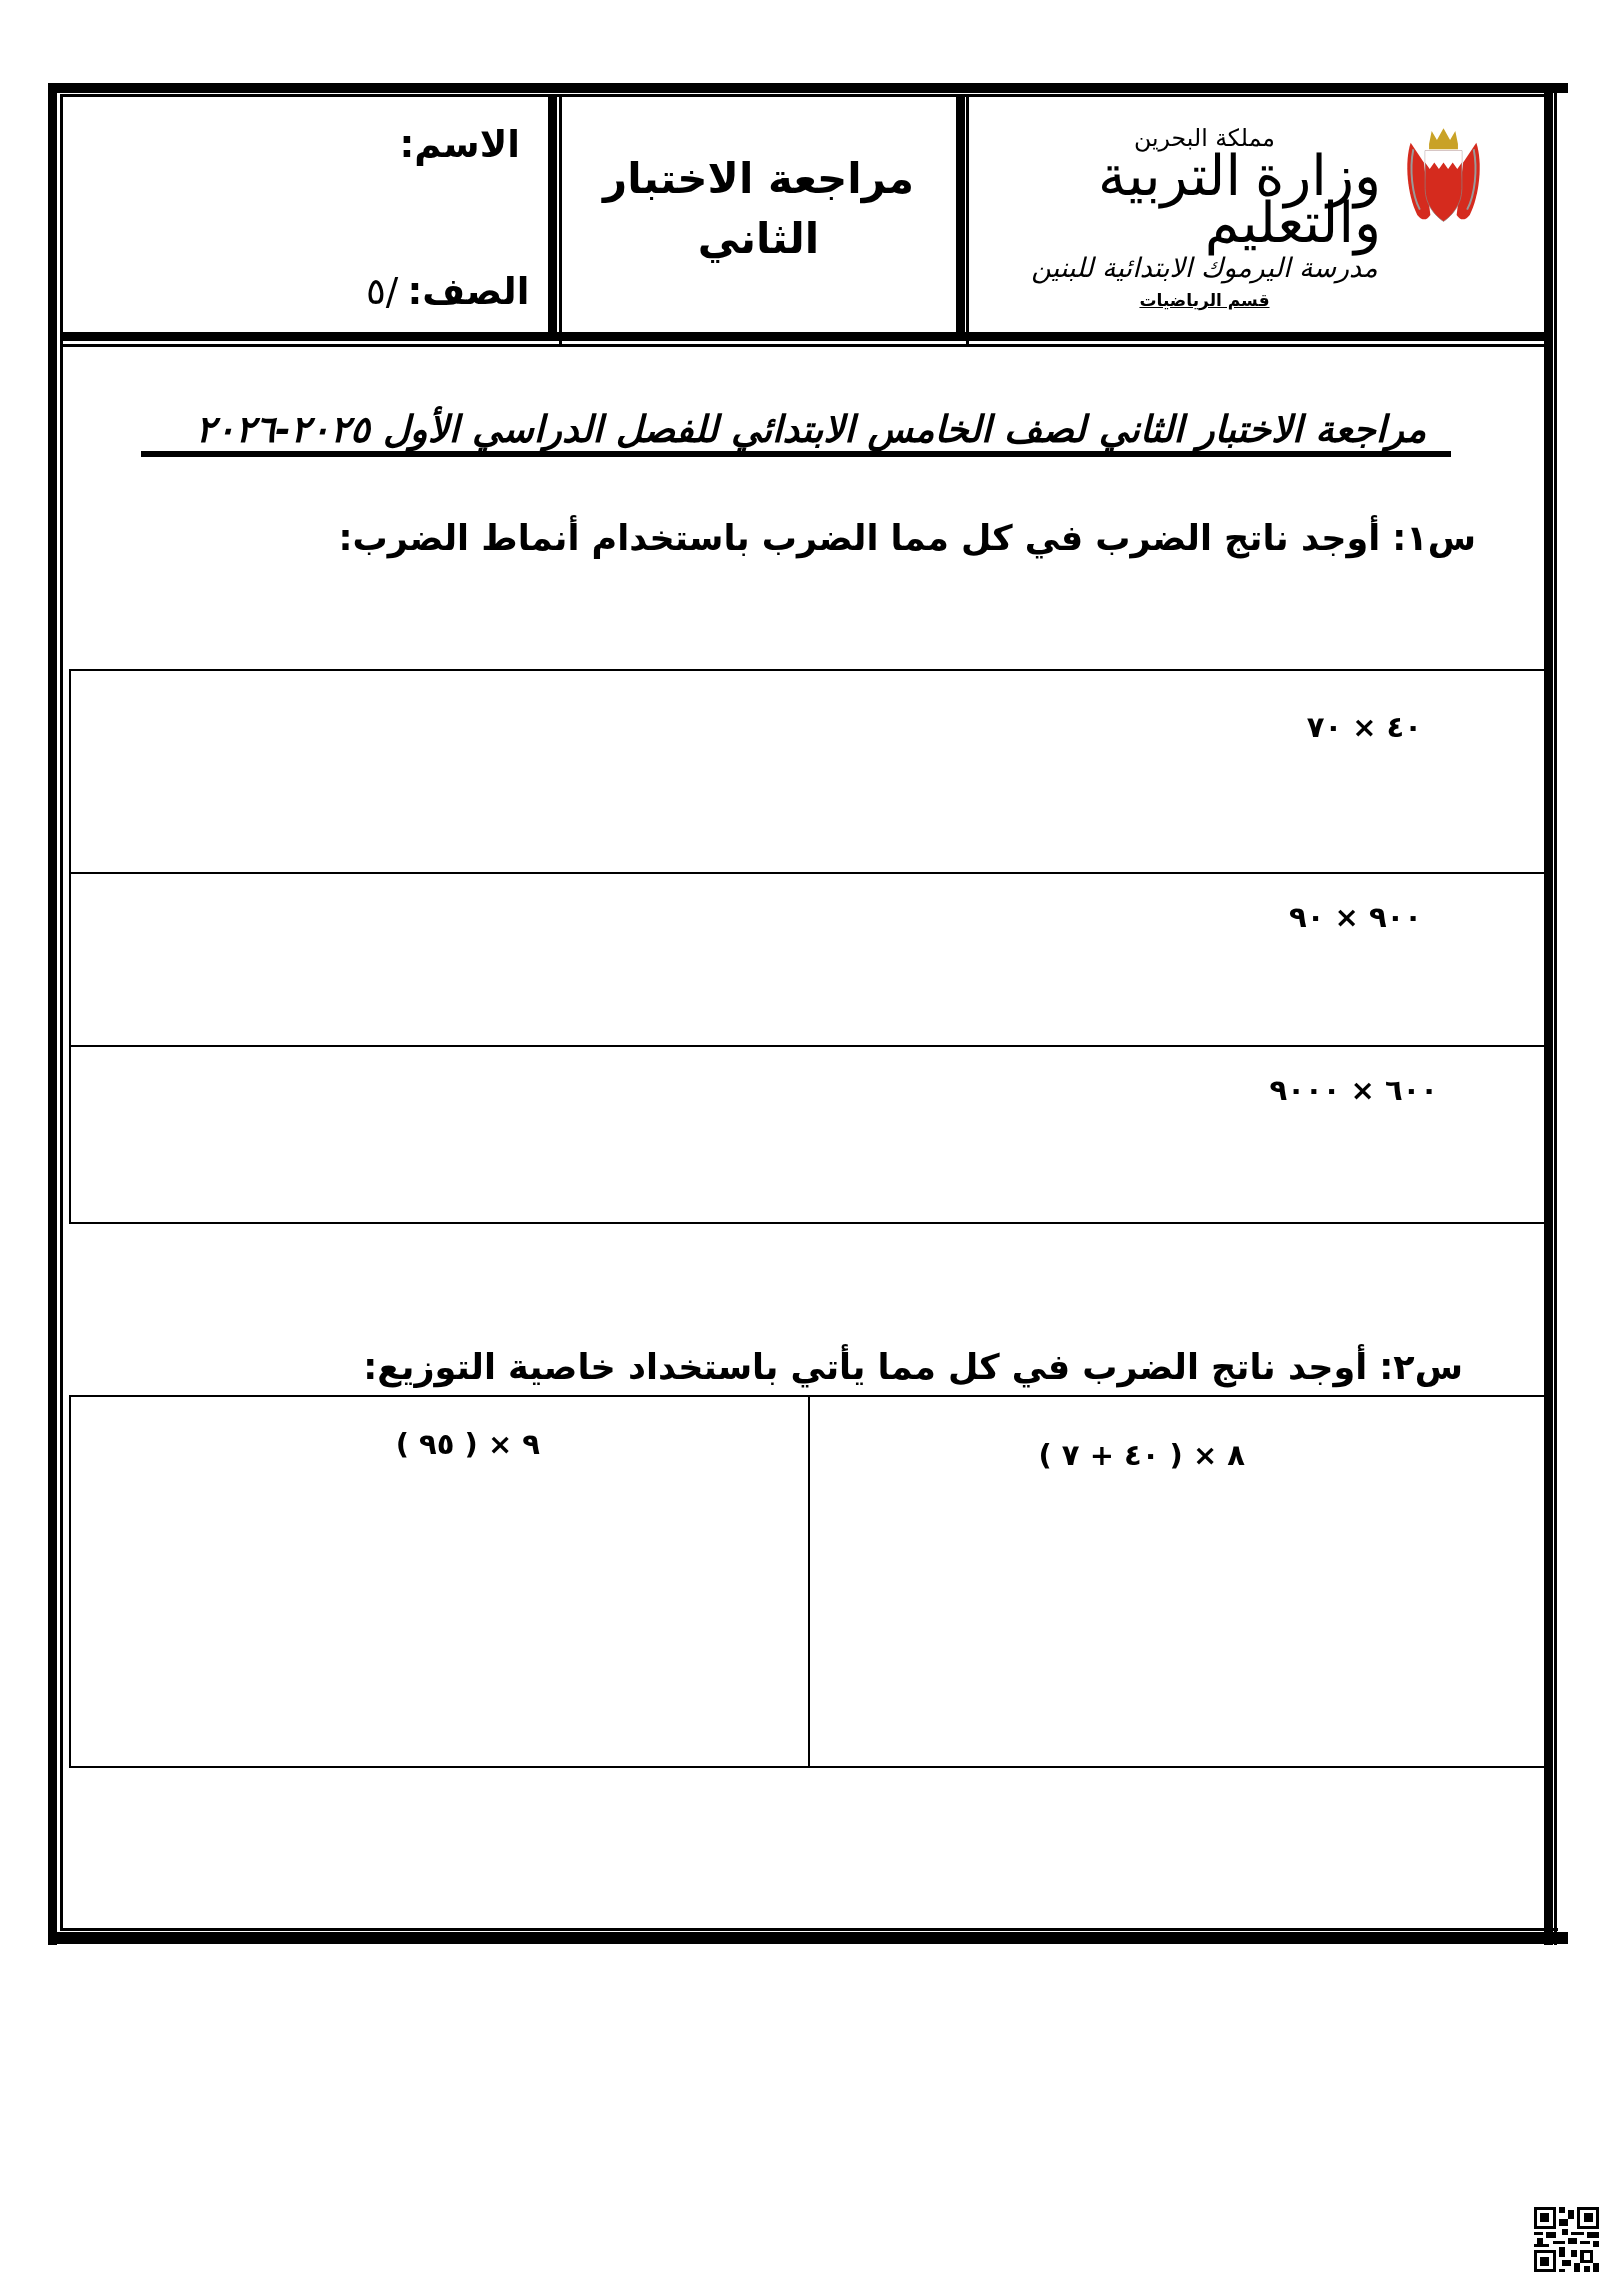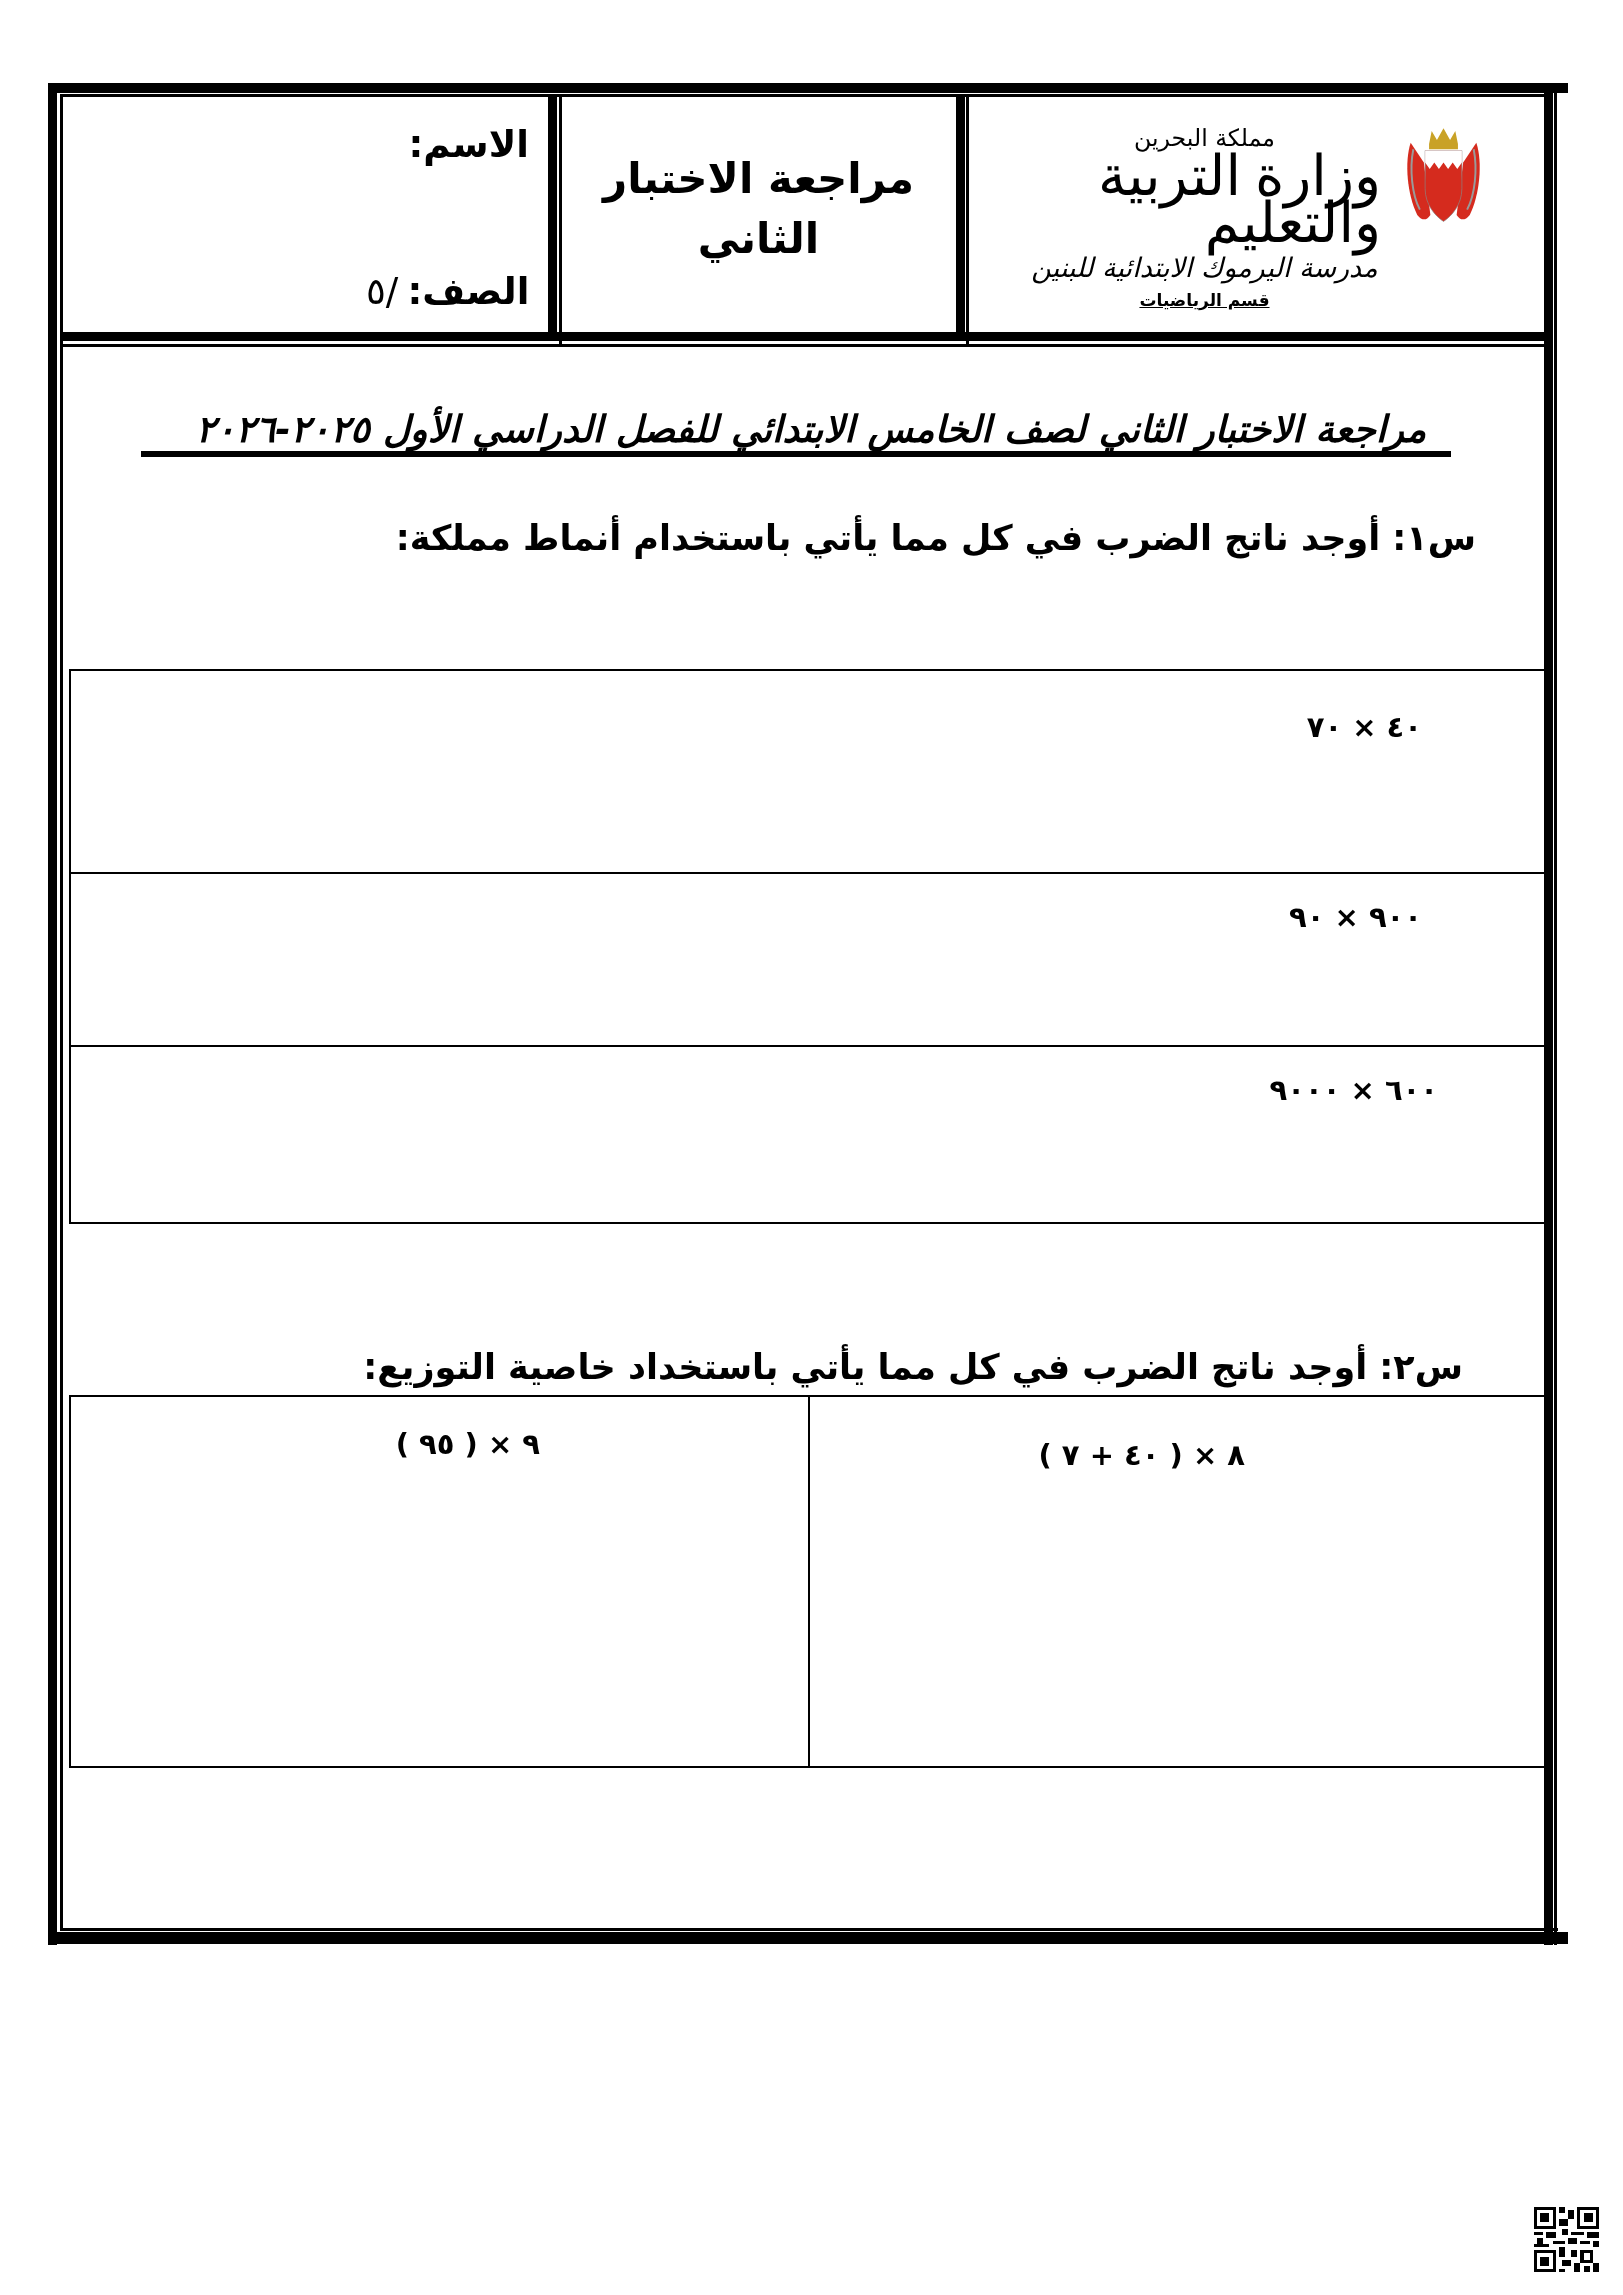--- a/index.html
+++ b/index.html
@@ -44,21 +44,21 @@
   <div class="blk" style="left:63px;top:332px;width:1481px;height:9.2px;"></div>
   <div class="blk" style="left:63px;top:344px;width:1481px;height:3.3px;"></div>
 
   <div class="blk" style="left:548px;top:94px;width:8.5px;height:239px;"></div>
   <div class="blk" style="left:559px;top:94px;width:2.6px;height:253px;"></div>
 
   <div class="blk" style="left:956px;top:94px;width:8.5px;height:239px;"></div>
   <div class="blk" style="left:966px;top:94px;width:2.6px;height:253px;"></div>
 
   <div class="abs" style="left:63px;top:97px;width:486px;height:236px;">
-    <div class="abs rtl hdr-label" style="right:20px;top:26px;">الاسم:</div>
+    <div class="abs rtl hdr-label" style="right:29px;top:26px;">الاسم:</div>
     <div class="abs" style="right:19.6px;top:173px;display:flex;flex-direction:row-reverse;align-items:baseline;gap:9.2px;">
       <span class="rtl hdr-label">الصف:</span>
       <span class="hdr-label" style="font-weight:normal;">٥/</span>
     </div>
   </div>
 
   <div class="abs" style="left:561px;top:97px;width:395px;height:236px;display:flex;flex-direction:column;align-items:center;justify-content:center;padding-bottom:13px;">
     <div class="rtl hdr-title">مراجعة الاختبار</div>
     <div class="rtl hdr-title">الثاني</div>
   </div>
@@ -88,21 +88,21 @@
     </div>
   </div>
 </div>
 
 <div class="abs" style="left:137px;top:404px;width:1348px;height:59px;">
   <div class="rtl doc-title" style="line-height:52px;">مراجعة الاختبار الثاني لصف الخامس الابتدائي للفصل الدراسي الأول ٢٠٢٥-٢٠٢٦</div>
   <div class="blk" style="left:3.9px;top:450px;top:47px;width:1310px;height:5.9px;"></div>
 </div>
 
 <div>
-  <div class="abs rtl q-head" style="right:147px;top:518px;">س١: أوجد ناتج الضرب في كل مما يأتي باستخدام أنماط مملكة:</div>
+  <div class="abs rtl q-head" style="right:147px;top:518px;">س١: أوجد ناتج الضرب في كل مما الضرب باستخدام أنماط الضرب:</div>
 
   <div class="abs" style="left:69px;top:669px;width:1479px;height:555px;border:2.6px solid #000;padding-left:48px;">
     <div class="abs" style="left:0;top:0;width:100%;height:203px;border-bottom:2px solid #000;">
       <div class="abs expr rtl" style="right:124px;top:39px;">٤٠ × ٧٠</div>
     </div>
     <div class="abs" style="left:0;top:203px;width:100%;height:173px;border-bottom:2px solid #000;">
       <div class="abs expr rtl" style="right:124px;top:26px;">٩٠٠ × ٩٠</div>
     </div>
     <div class="abs" style="left:0;top:376px;width:100%;height:174px;">
       <div class="abs expr rtl" style="right:108px;top:26px;">٦٠٠ × ٩٠٠٠</div>

